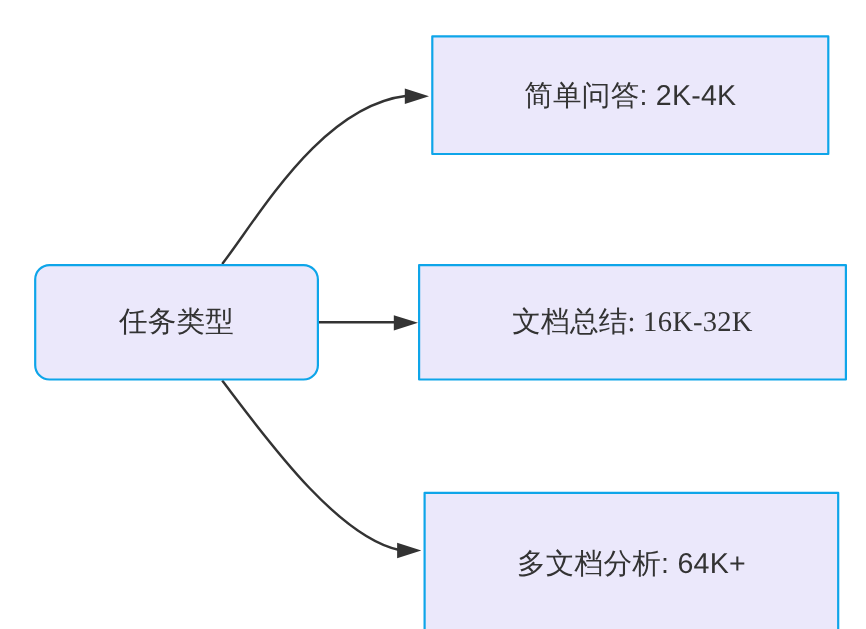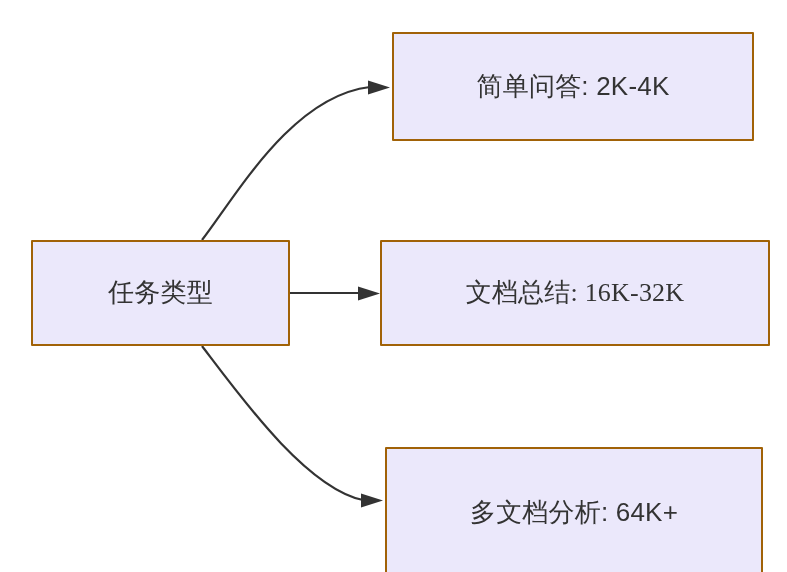--- a/index.html
+++ b/index.html
@@ -31,21 +31,21 @@
     top: 0;
     width: 787px;
     height: 572px;
     overflow: visible;
   }
 
   .flow-node {
     position: absolute;
     box-sizing: border-box;
     background: #ebe8fb;
-    border: 2px solid #a16207;
+    border: 2px solid #0ea5e9;
     border-radius: 1px;
     display: flex;
     align-items: center;
     justify-content: center;
     z-index: 2;
   }
 
   .flow-node-label {
     color: #333333;
     font-size: 26px;
@@ -53,20 +53,21 @@
     white-space: nowrap;
     letter-spacing: 0.2px;
   }
 
   
   #node-task-type {
     left: 31px;
     top: 240px;
     width: 259px;
     height: 106px;
+    border-radius: 14px;
   }
   #node-simple-qa {
     left: 392px;
     top: 32px;
     width: 362px;
     height: 109px;
   }
   #node-doc-summary {
     left: 380px;
     top: 240px;

